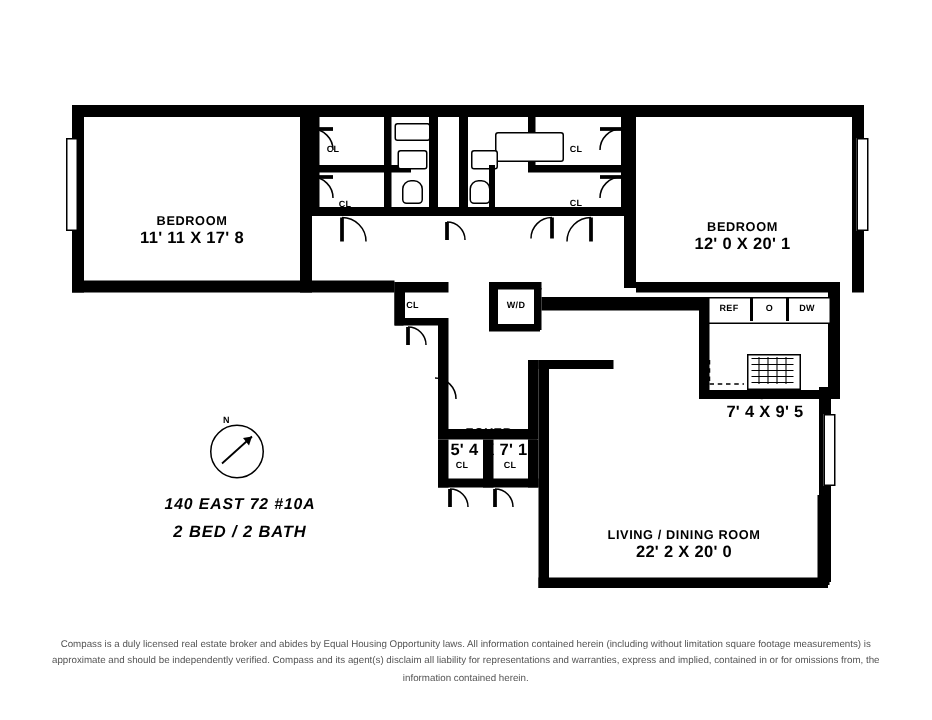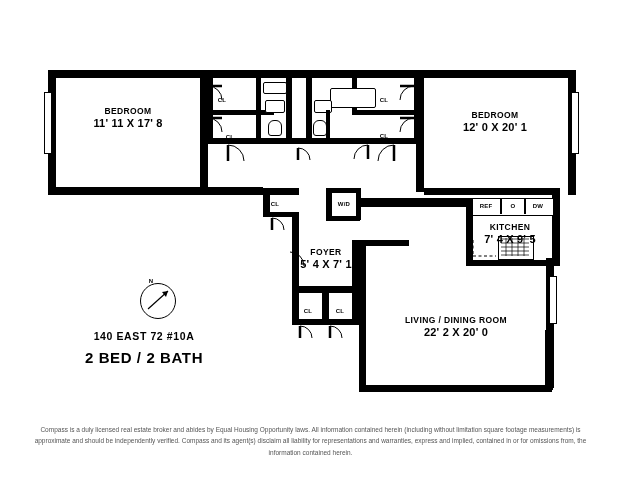--- a/index.html
+++ b/index.html
@@ -4,27 +4,27 @@
 <style>
   html,body{margin:0;padding:0;}
   body{width:621px;height:480px;background:#ffffff;font-family:"Liberation Sans",sans-serif;overflow:hidden;}
   #stage{position:relative;width:621px;height:480px;}
 
   
   .wall{position:absolute;background:#000000;}
   .thin{position:absolute;background:#000000;}
 
   .lbl{position:absolute;text-align:center;color:#000;line-height:1.25;}
-  .lbl .nm{font-size:8.5px;font-weight:bold;letter-spacing:.4px;}
+  .lbl .nm{font-size:8.5px;font-weight:bold;letter-spacing:.4px;margin-top:36px;}
   .lbl .dim{font-size:11px;font-weight:bold;letter-spacing:.2px;}
   .tiny{position:absolute;font-size:6px;font-weight:bold;text-align:center;color:#000;letter-spacing:.2px;}
 
   .title{position:absolute;text-align:center;color:#000;}
   .title .t1{font-size:10.5px;font-weight:bold;letter-spacing:.6px;}
-  .title .t2{font-size:15px;font-weight:bold;letter-spacing:.6px;margin-top:7px;text-align:center;}
+  .title .t2{font-size:11px;font-weight:bold;letter-spacing:.6px;margin-top:7px;text-align:center;}
 
   .disclaimer{position:absolute;left:28px;top:424px;width:565px;text-align:center;font-size:6.5px;color:#555;line-height:1.75;}
 
   
   .arc{position:absolute;border:1px solid #000;border-radius:50%;}
 
   svg{position:absolute;left:0;top:0;overflow:visible;}
 </style>
 </head>
 <body>
@@ -198,20 +198,20 @@
   <div class="tiny" style="left:374px;top:133px;width:20px;">CL</div>
   <div class="tiny" style="left:265px;top:201px;width:20px;">CL</div>
   <div class="tiny" style="left:298px;top:308px;width:20px;">CL</div>
   <div class="tiny" style="left:330px;top:308px;width:20px;">CL</div>
 
   <div class="tiny" style="left:331px;top:201px;width:26px;">W/D</div>
   <div class="tiny" style="left:474px;top:203px;width:24px;">REF</div>
   <div class="tiny" style="left:504px;top:203px;width:18px;">O</div>
   <div class="tiny" style="left:527px;top:203px;width:22px;">DW</div>
 
-  <div class="title" style="left:44px;top:330px;width:200px;">
+  <div class="title" style="left:60px;top:330px;width:200px;font-style:italic;">
     <div class="t1">140 EAST 72 #10A</div>
     <div class="t2">2 BED  / 2 BATH</div>
   </div>
 
   <div class="disclaimer">Compass is a duly licensed real estate broker and abides by Equal Housing Opportunity laws. All information contained herein (including without limitation square footage measurements) is approximate and should be independently verified. Compass and its agent(s) disclaim all liability for representations and warranties, express and implied, contained in or for omissions from, the information contained herein.</div>
 
 </div>
 
 </body></html>

